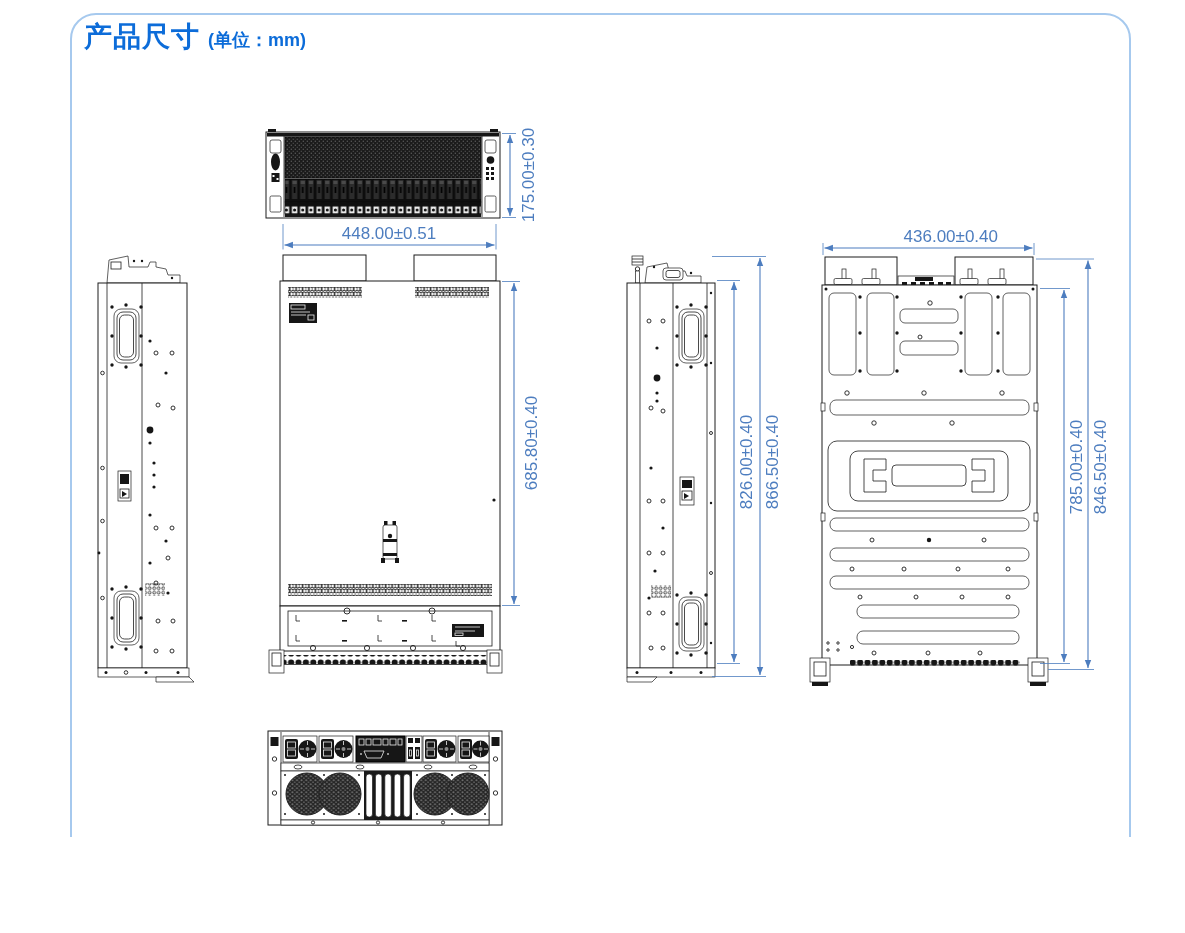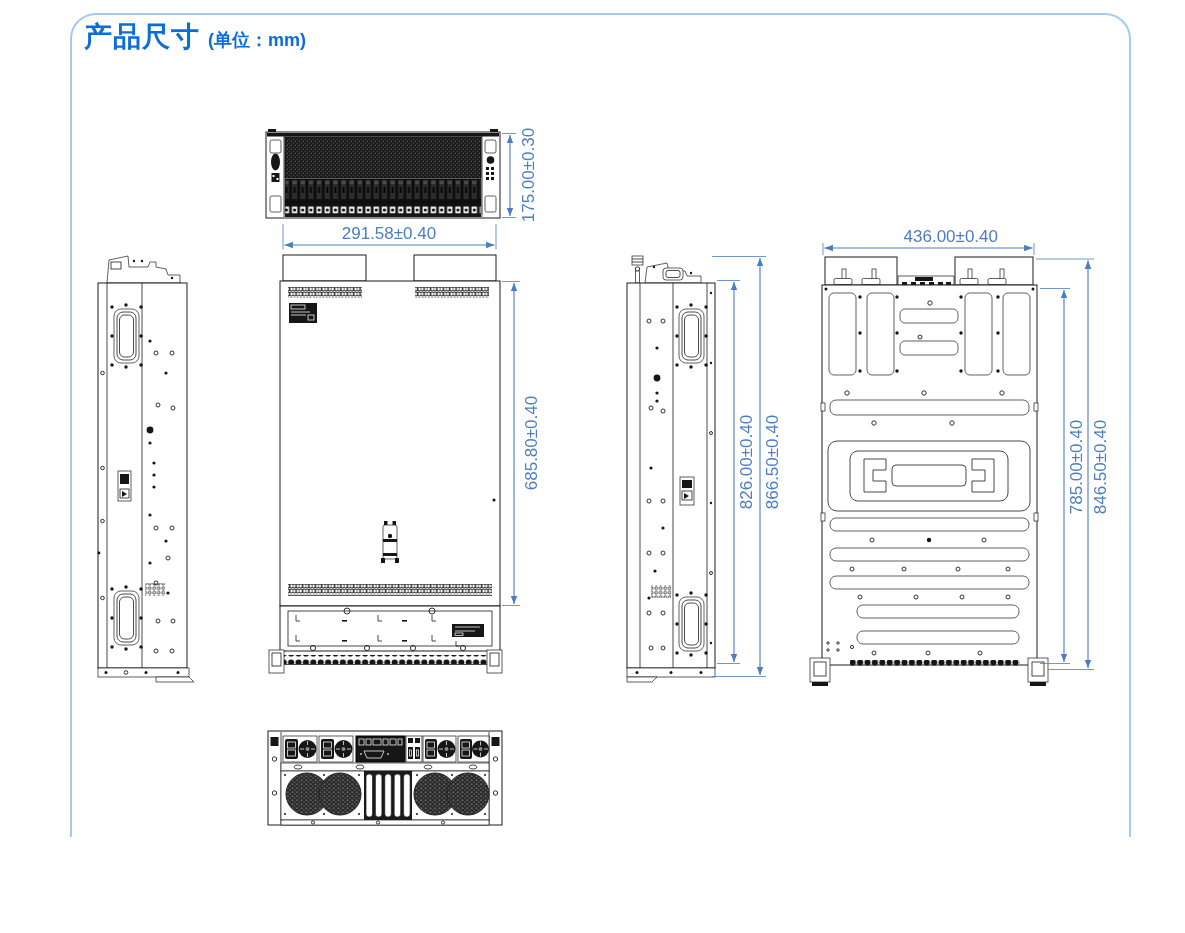--- a/index.html
+++ b/index.html
@@ -568,20 +568,20 @@
       <line class="de" x1="1040" y1="663.5" x2="1070" y2="663.5"></line>
       <line class="dl" x1="1064" y1="290" x2="1064" y2="662" marker-start="url(#arr)" marker-end="url(#arr)"></line>
 
       <line class="de" x1="1036" y1="259" x2="1094" y2="259"></line>
       <line class="de" x1="1048" y1="669.5" x2="1094" y2="669.5"></line>
       <line class="dl" x1="1088" y1="260.5" x2="1088" y2="668" marker-start="url(#arr)" marker-end="url(#arr)"></line>
     </g>
   </svg>
 
   <div class="dim v" style="left:459px;top:164px;">175.00±0.30</div>
-  <div class="dim" style="left:319px;top:223px;">291.58±0.40</div>
+  <div class="dim" style="left:319px;top:223px;">448.00±0.51</div>
   <div class="dim v" style="left:462px;top:432px;">685.80±0.40</div>
   <div class="dim v" style="left:677px;top:451px;">826.00±0.40</div>
   <div class="dim v" style="left:703px;top:451px;">866.50±0.40</div>
   <div class="dim" style="left:858px;top:226px;text-align:right;">436.00±0.40</div>
   <div class="dim v" style="left:1007px;top:456px;">785.00±0.40</div>
   <div class="dim v" style="left:1031px;top:456px;">846.50±0.40</div>
 </div>
 
 </body></html>

